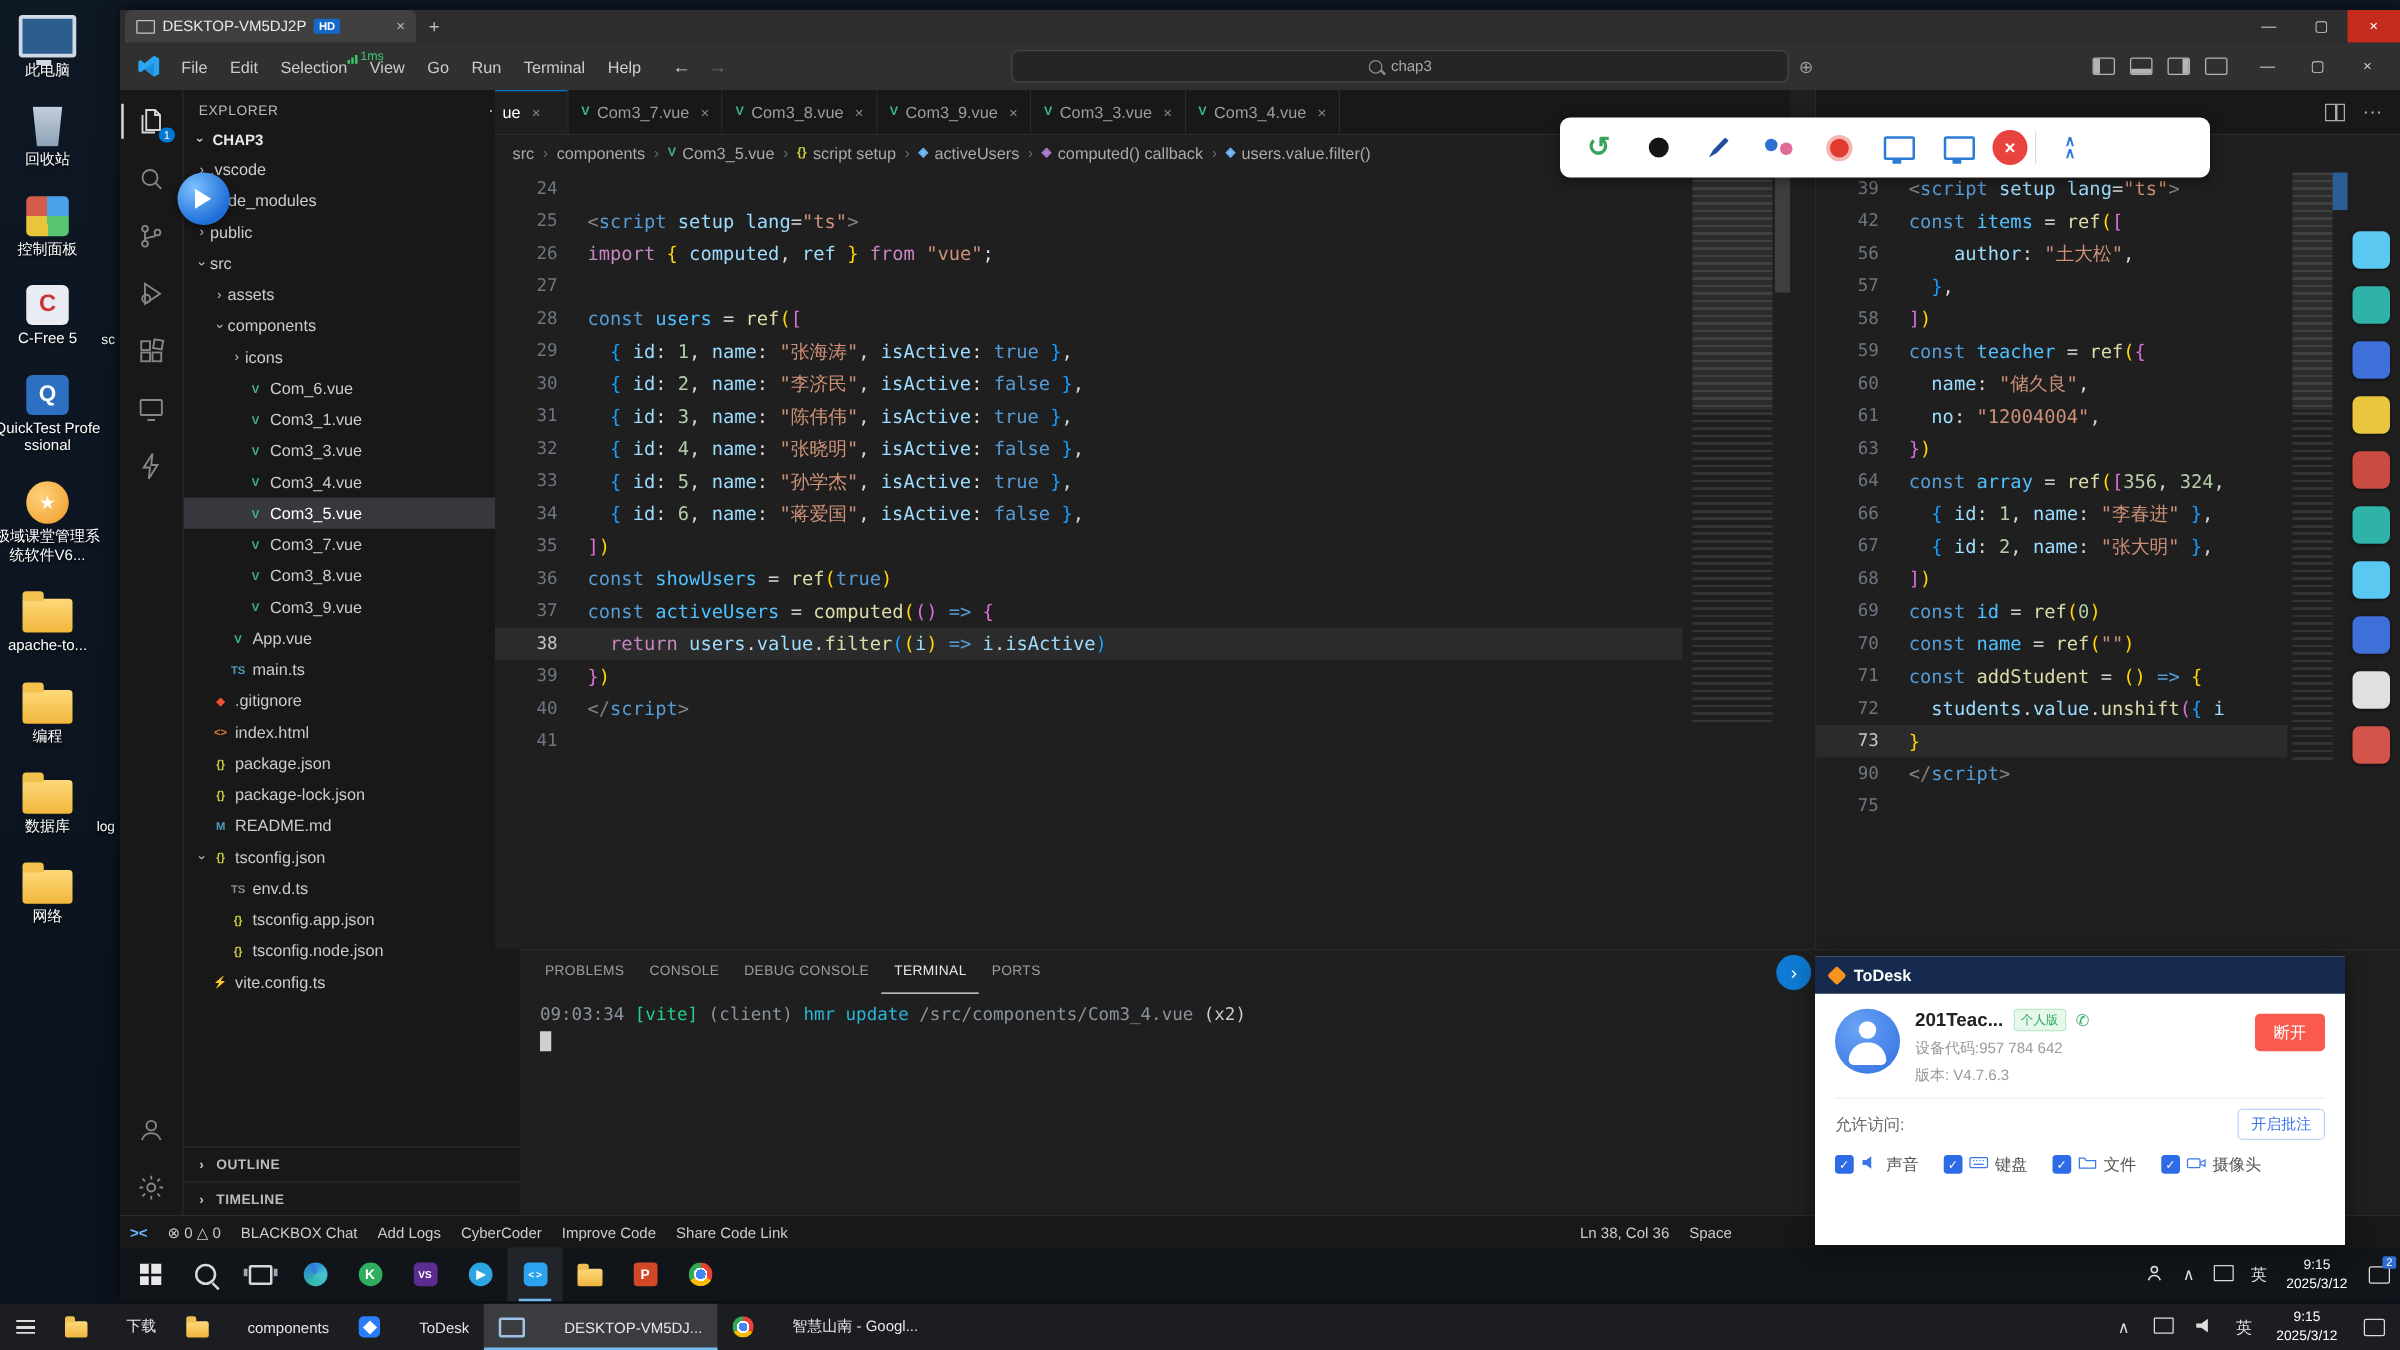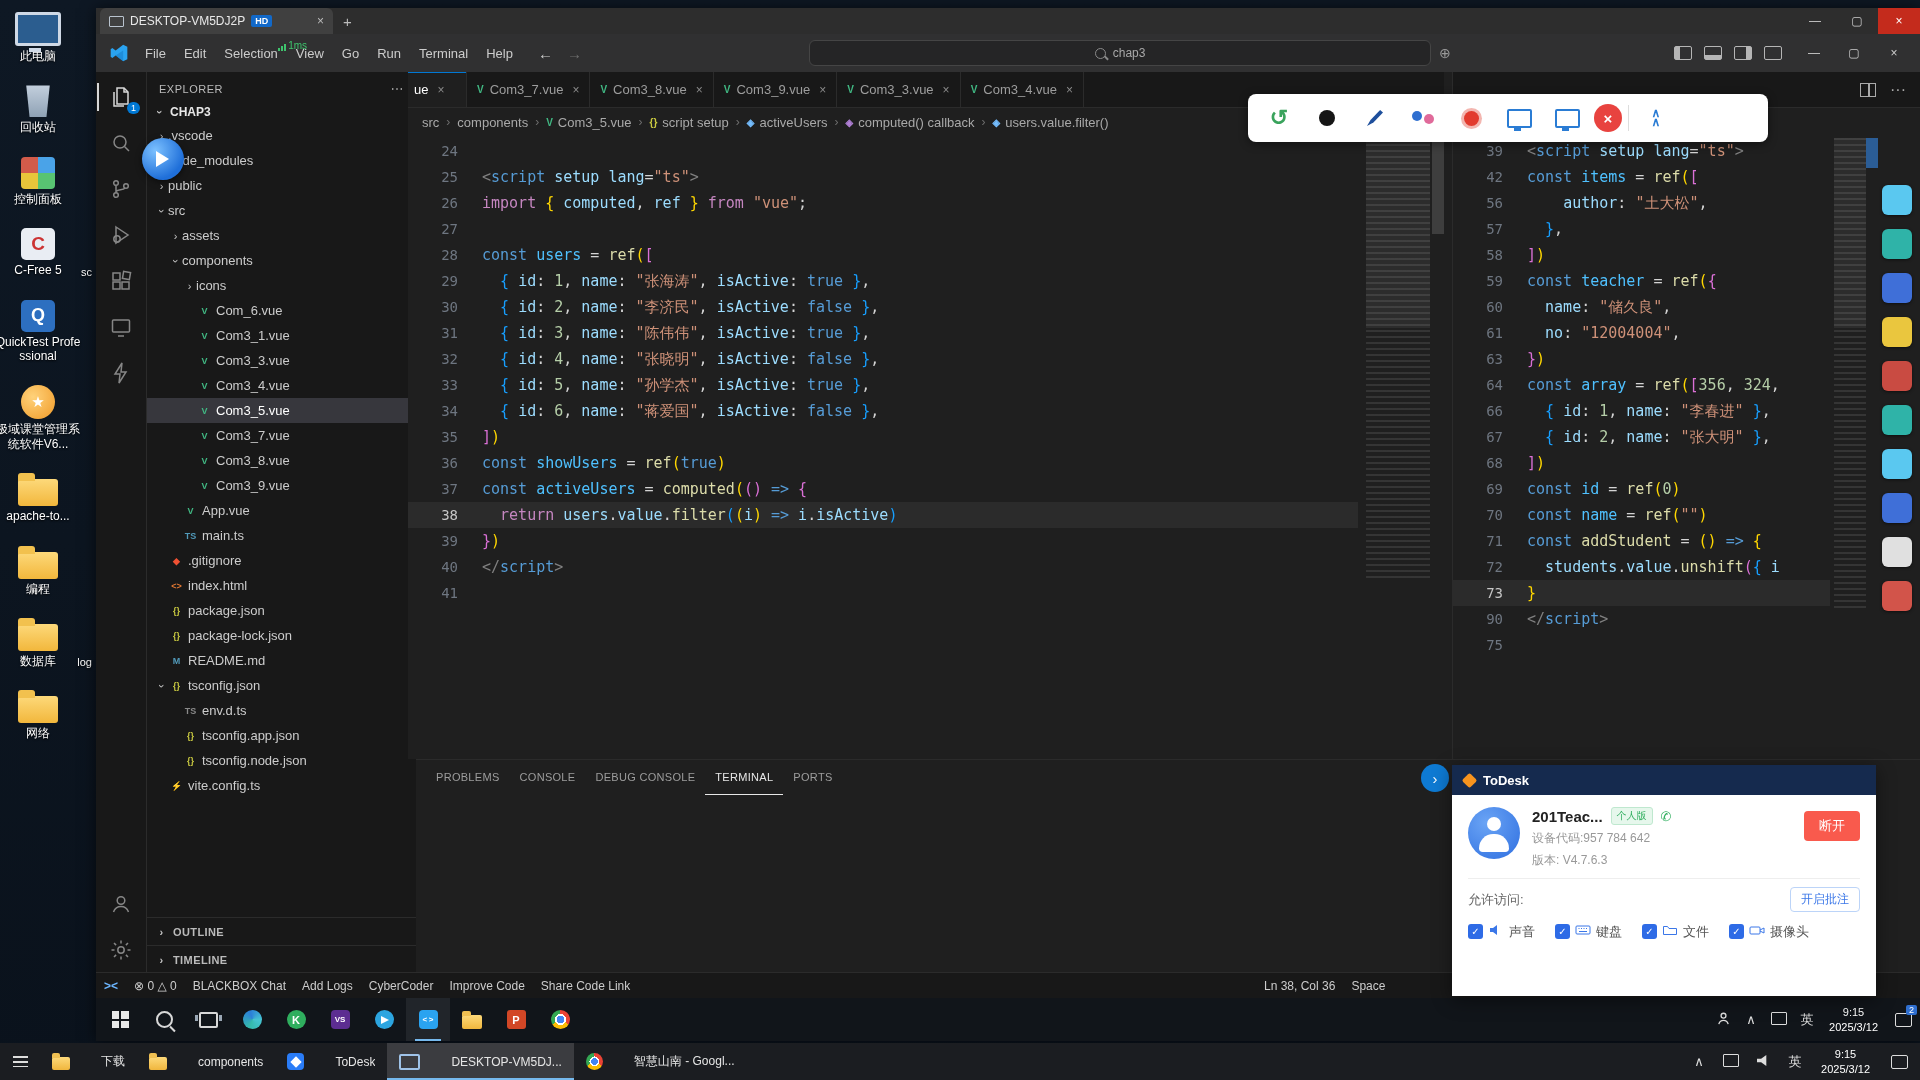--- a/index.html
+++ b/index.html
@@ -77,21 +77,21 @@
   .sb-item{display:flex;align-items:center;height:25px;}
   .sb-item.selected{background:#37373d;color:#fff;}
   .chev{width:13px;color:#c5c5c5;font-size:11px;display:inline-block;text-align:center;flex:0 0 13px;}
   .chev.down{transform:rotate(90deg);}
   .ficon{width:17px;text-align:center;font-size:9px;font-weight:bold;margin-right:3px;flex:0 0 17px;}
   .sb-bottom{position:absolute;left:0;right:0;bottom:0;}
   .sb-sec{height:27px;display:flex;align-items:center;gap:5px;border-top:1px solid #2b2b2b;padding-left:8px;font-size:11px;font-weight:bold;letter-spacing:.4px;color:#bbb;}
 
   
   .egroup{position:absolute;top:0;height:687px;background:#1f1f1f;}
-  #eg-left{left:312px;width:1036px;}
+  #eg-left{left:300px;width:1036px;}
   #eg-right{left:1356px;right:0;border-left:1px solid #2b2b2b;}
   .tabsbar{height:35px;background:#181818;display:flex;border-bottom:1px solid #2b2b2b;align-items:stretch;}
   .etab{display:flex;align-items:center;gap:6px;padding:0 10px;font-size:13px;color:#9d9d9d;background:#181818;border-right:1px solid #2b2b2b;white-space:nowrap;}
   .etab.active{background:#1f1f1f;color:#ffffff;box-shadow:inset 0 1px 0 #0078d4;}
   .etab.partial{width:46px;overflow:hidden;justify-content:flex-start;padding:0 6px;}
   .vueic{color:#41b883;font-weight:bold;font-size:10px;}
   .etab .x{color:#8a8a8a;font-size:12px;margin-left:3px;}
   .tb-actions{margin-left:auto;display:flex;gap:14px;color:#aaa;padding:0 14px;align-items:center;}
   .spl{width:14px;height:12px;border:1.5px solid #aaa;position:relative;display:inline-block;}
   .spl::after{content:"";position:absolute;left:50%;top:0;bottom:0;width:1.5px;background:#aaa;}
@@ -685,20 +685,24 @@
 
       <div class="panel">
         <div class="ptabs" id="ptabs">
             <span class="ptab">PROBLEMS</span>
             <span class="ptab">CONSOLE</span>
             <span class="ptab">DEBUG CONSOLE</span>
             <span class="ptab active">TERMINAL</span>
             <span class="ptab">PORTS</span>
           </div>
         <div class="pexpand">›</div>
+        <div class="term">
+          <div id="termline"><span class="t-dim">09:03:34 </span><span class="t-green">[vite] </span><span class="t-dim">(client) </span><span class="t-cyan">hmr update </span><span class="t-dim">/src/components/Com3_4.vue </span><span class="t-fg">(x2)</span></div>
+          <span class="tcursor"></span>
+        </div>
       </div>
 
       <div class="status">
         <span id="status-left" style="display:flex;height:100%">
             <span class="st remote">&gt;&lt;</span>
             <span class="st">⊗ 0  △ 0</span>
             <span class="st">BLACKBOX Chat</span>
             <span class="st">Add Logs</span>
             <span class="st">CyberCoder</span>
             <span class="st">Improve Code</span>

